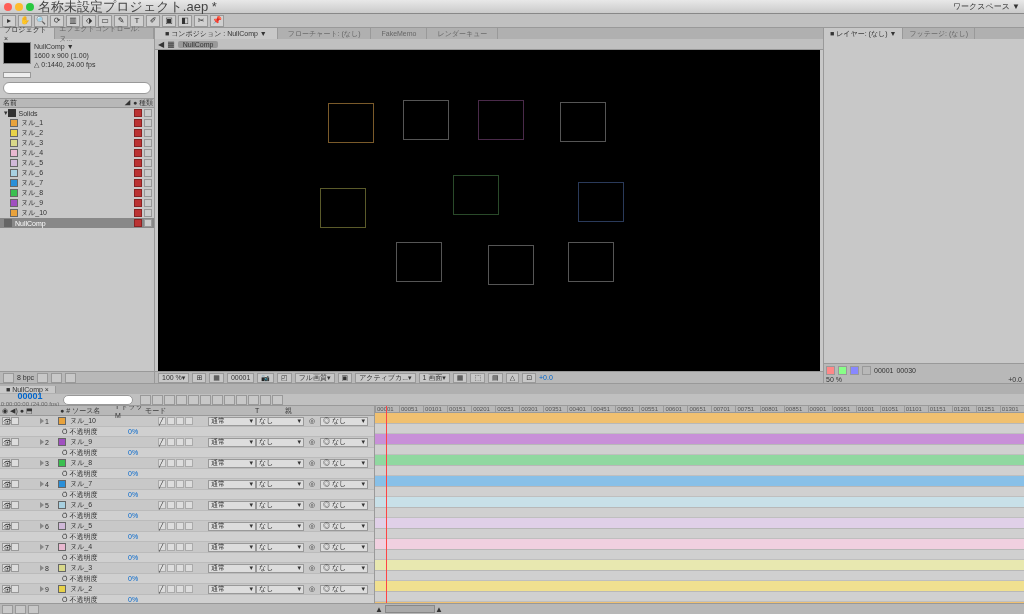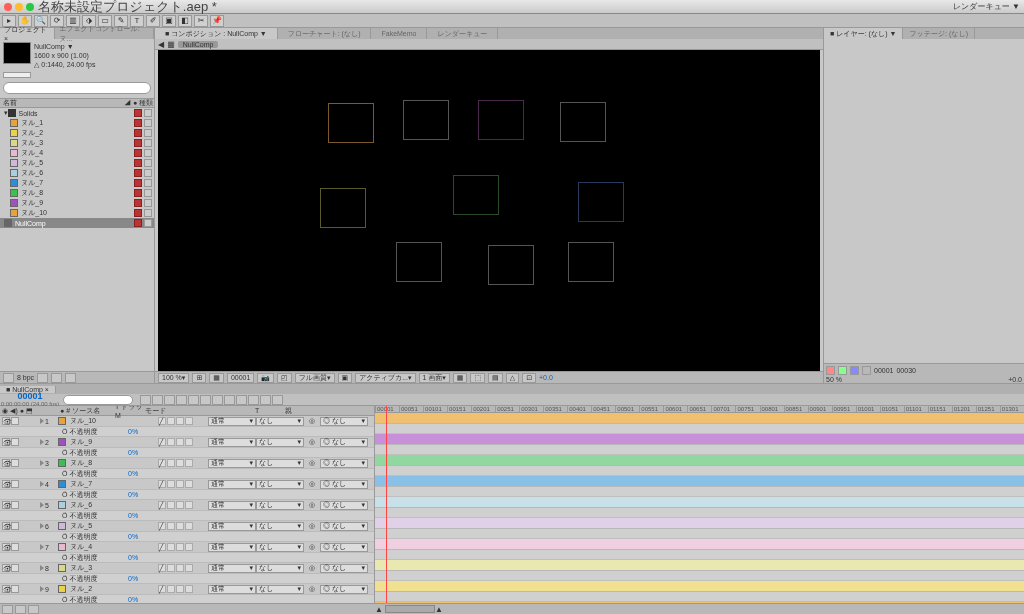--- a/index.html
+++ b/index.html
@@ -102,21 +102,21 @@
 </head>
 <body>
 
 <div class="titlebar">
   <div class="traffic">
     <div class="dot r"></div>
     <div class="dot y"></div>
     <div class="dot g"></div>
   </div>
   <div class="title">名称未設定プロジェクト.aep *</div>
-  <div class="wstxt">レンダーキュー ▼</div>
+  <div class="wstxt">ワークスペース ▼</div>
 </div>
 
 <div class="toolbar">
   <div class="tbtn">▸</div>
   <div class="tbtn">✋</div>
   <div class="tbtn">🔍</div>
   <div class="tbtn">⟳</div>
   <div class="tbtn">▥</div>
   <div class="tbtn">⬗</div>
   <div class="tbtn">▭</div>

